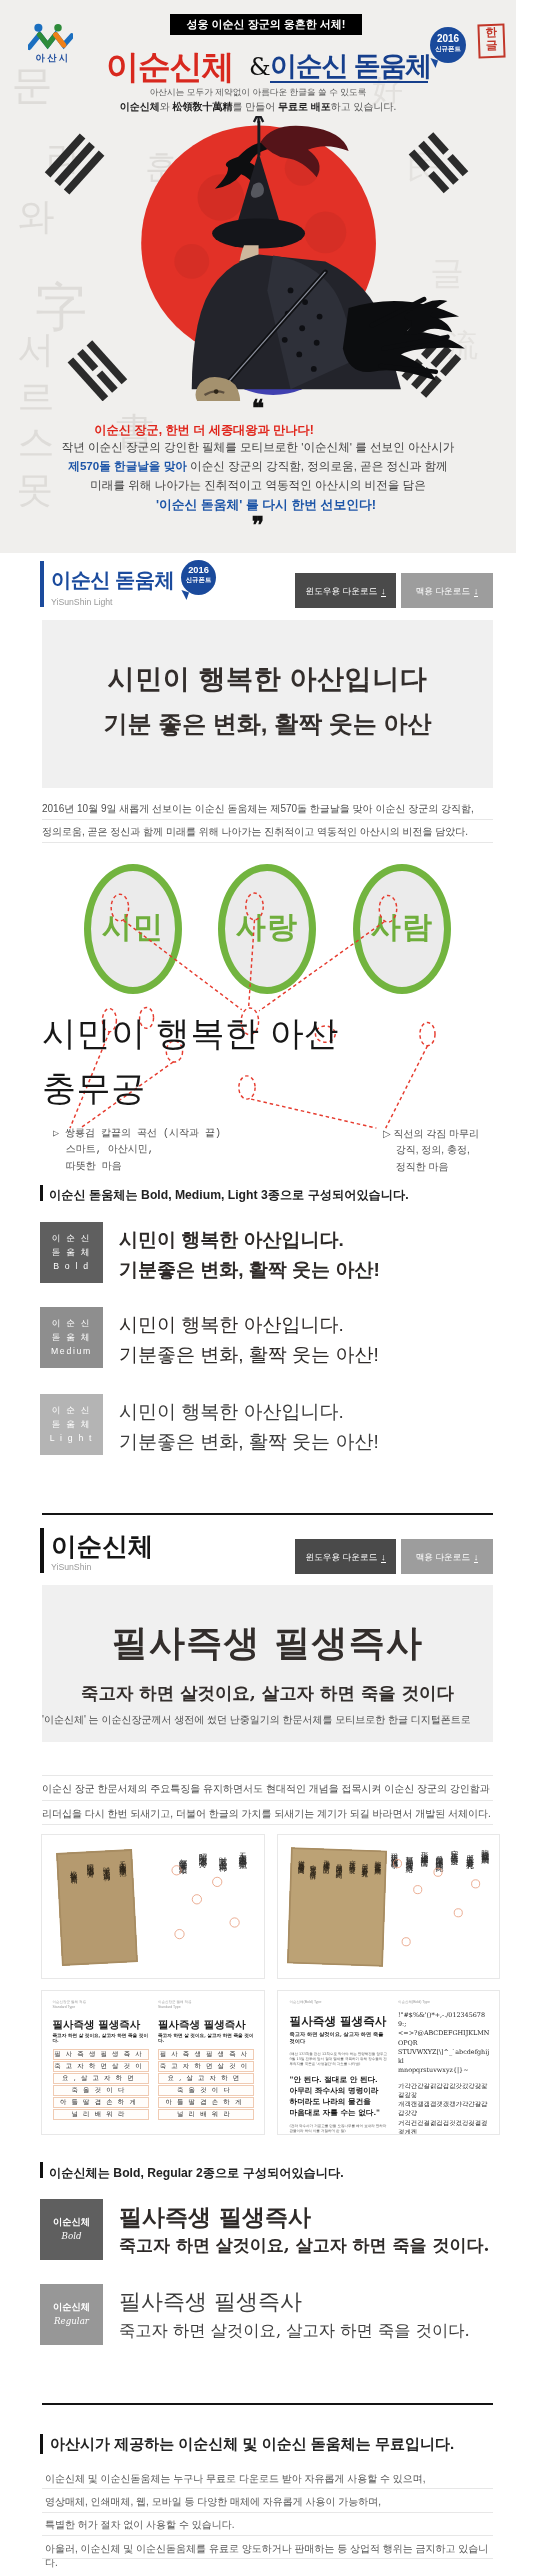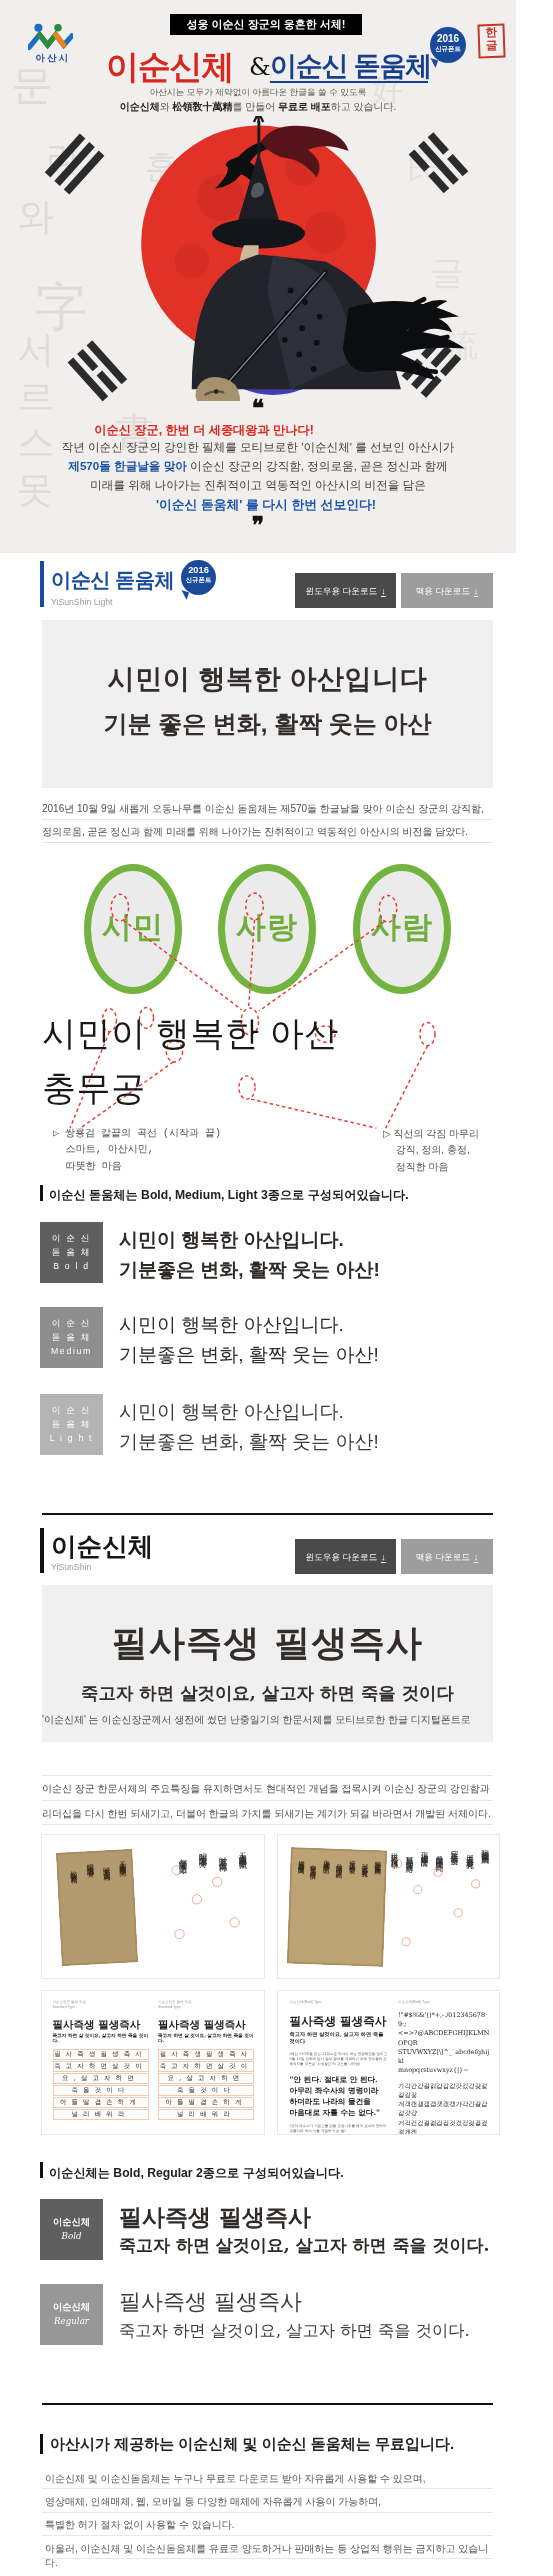--- a/index.html
+++ b/index.html
@@ -248,21 +248,21 @@
   </button>
   <button class="btn btn-light" style="left:401px;top:573px;width:92px;">
     <span>맥용 다운로드</span><span class="arr">↓</span>
   </button>
 
   <div class="spec-box" style="top:620px;height:168px;">
     <div style="font-size:27px;font-weight:800;margin-top:41px;letter-spacing:0.6px;">시민이 행복한 아산입니다</div>
     <div style="font-size:24px;font-weight:800;margin-top:10.5px;">기분 좋은 변화, 활짝 웃는 아산</div>
   </div>
 
-  <div class="desc" style="top:802px;">2016년 10월 9일 새롭게 오동나무를 이순신 돋움체는 제570돌 한글날을 맞아 이순신 장군의 강직함,</div>
+  <div class="desc" style="top:802px;">2016년 10월 9일 새롭게 선보이는 이순신 돋움체는 제570돌 한글날을 맞아 이순신 장군의 강직함,</div>
   <div class="rule" style="top:819px;"></div>
   <div class="desc" style="top:825px;">정의로움, 곧은 정신과 함께 미래를 위해 나아가는 진취적이고 역동적인 아산시의 비전을 담았다.</div>
   <div class="rule" style="top:842px;"></div>
 
   <div class="gcirc" style="left:218px;top:864px;">
     <span>사랑</span></div>
   <div class="gcirc" style="left:84px;top:864px;">
     <span>시민</span></div>
   <div class="gcirc" style="left:353px;top:864px;">
     <span>사람</span></div>

